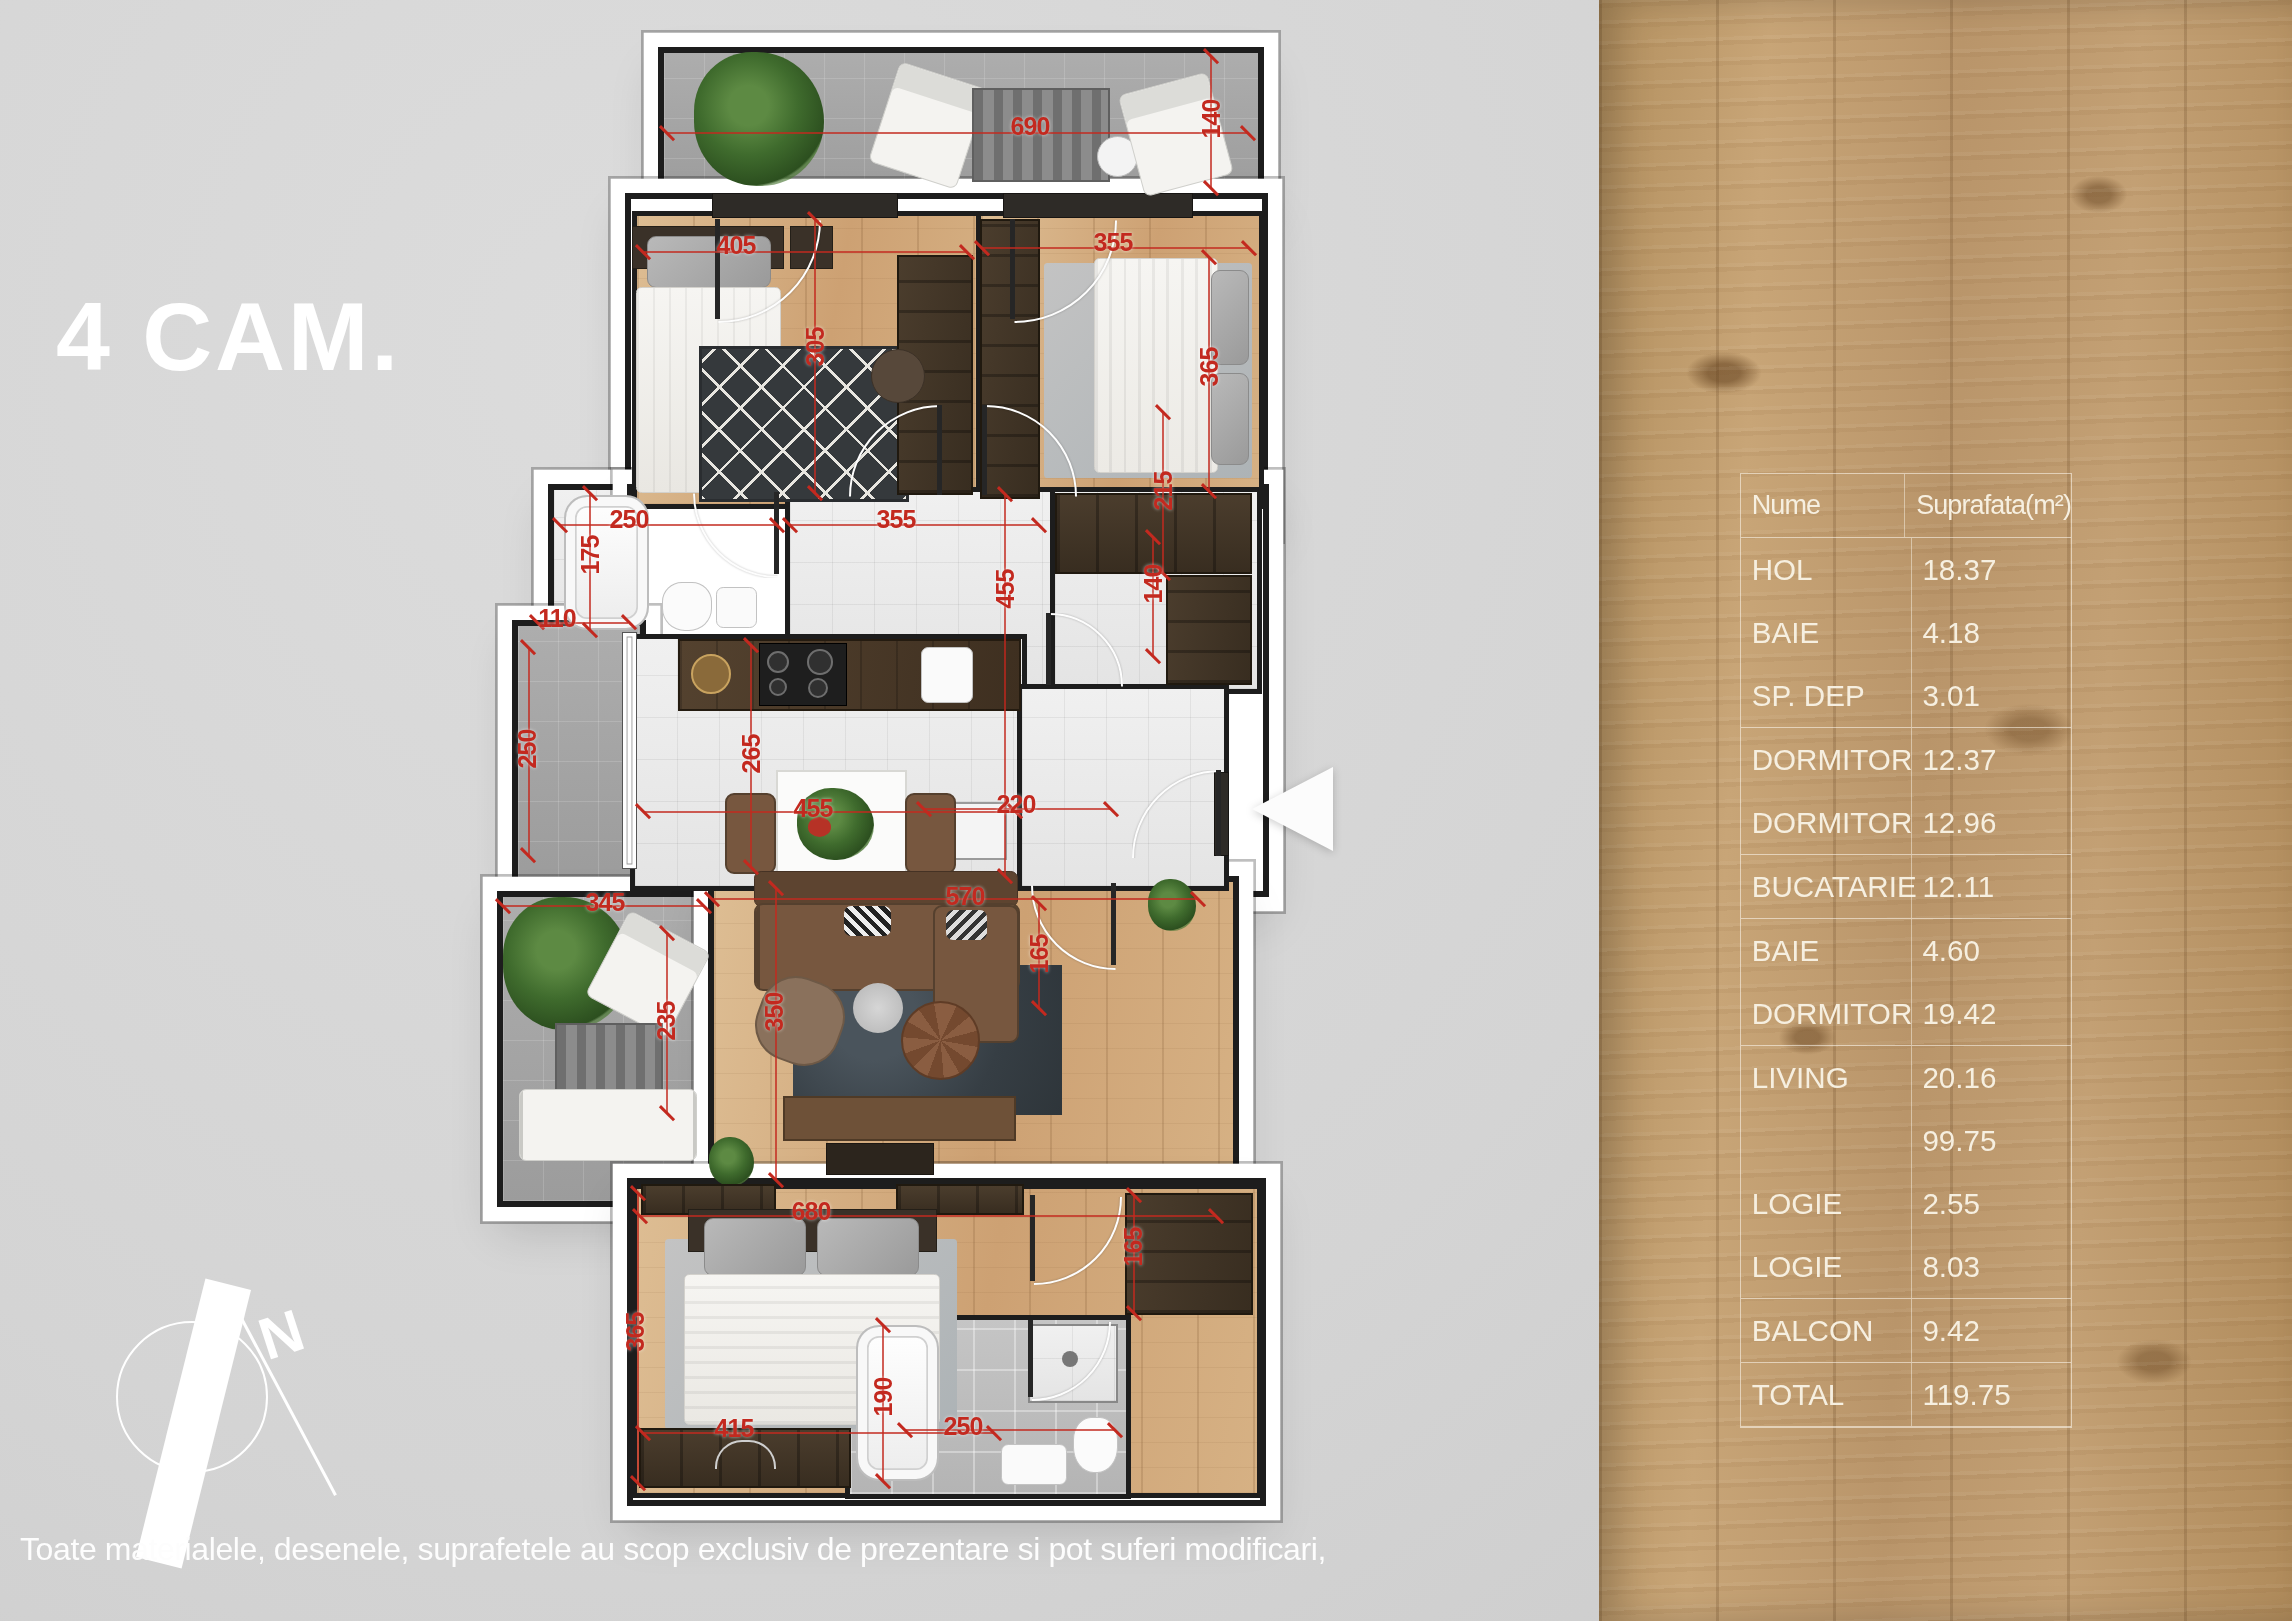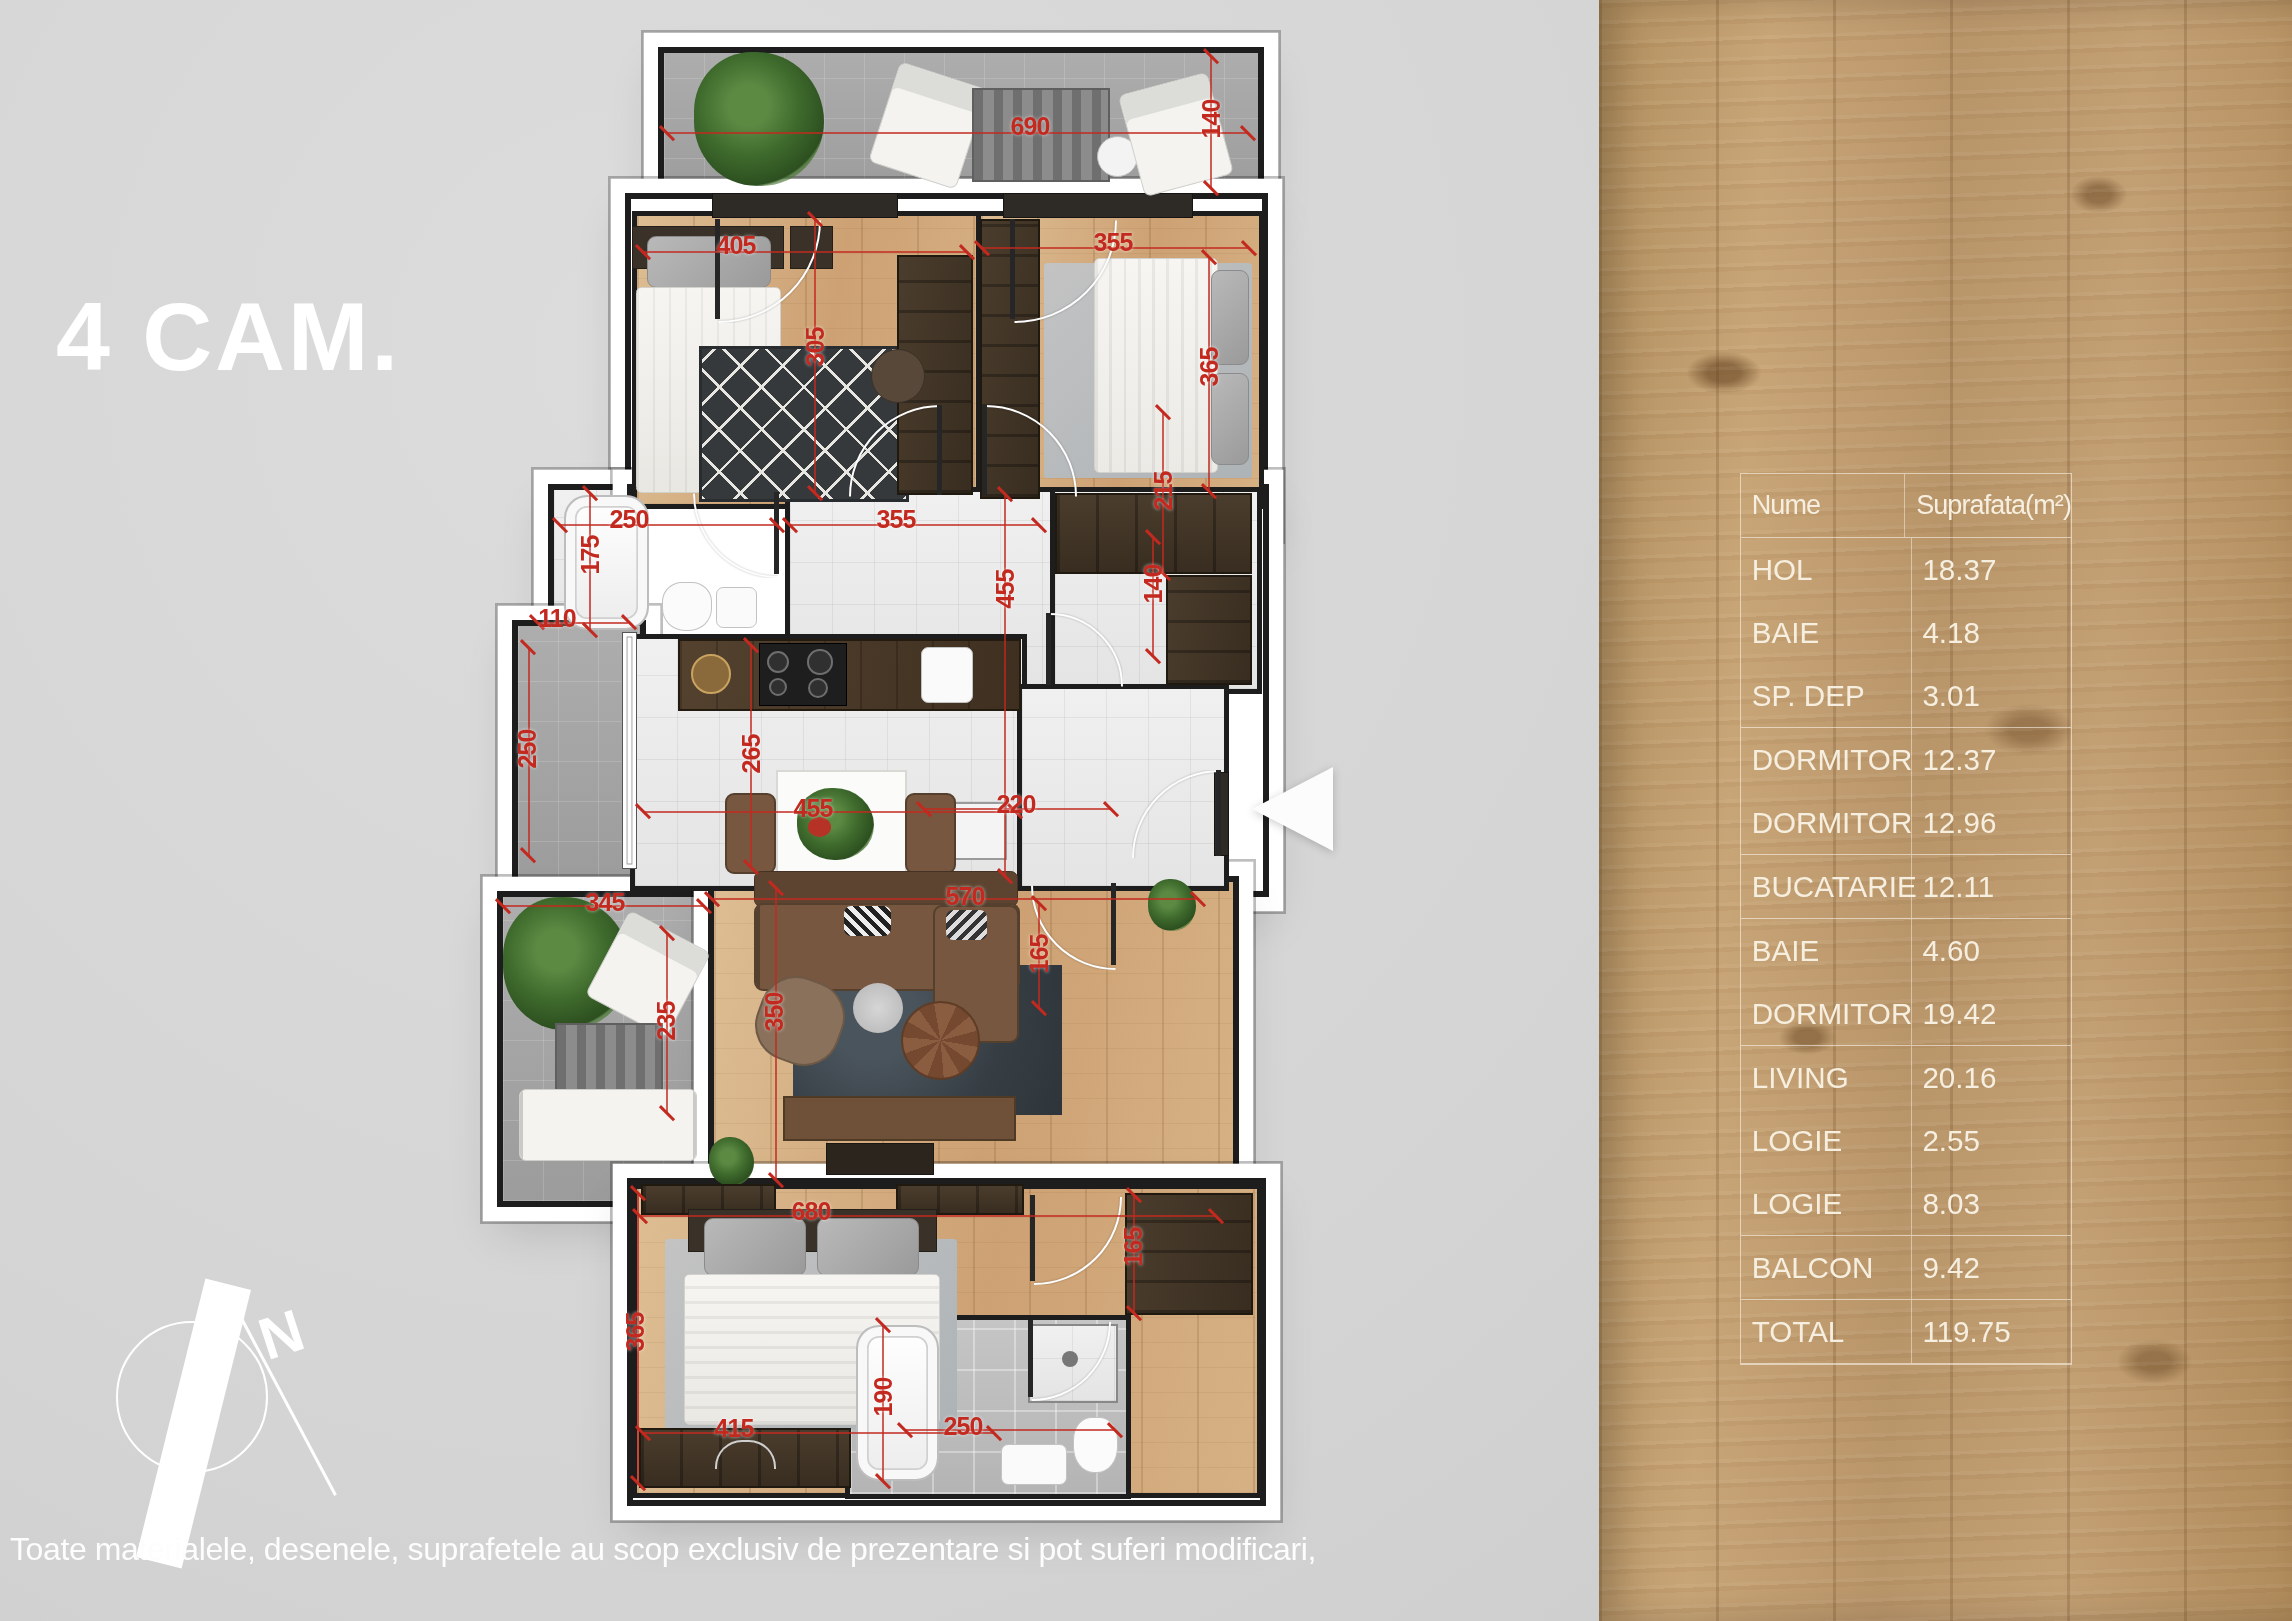--- a/index.html
+++ b/index.html
@@ -5,21 +5,21 @@
   html,body{margin:0;padding:0;background:#888;}
   .stage{position:relative;width:2293px;height:1621px;overflow:hidden;
          background:radial-gradient(circle at 28% 22%, #dcdcdc 0%, #d4d4d4 55%, #c9c9c9 100%);
          font-family:"Liberation Sans", sans-serif;}
   
   .unit-number{position:absolute;left:47px;top:19.7px;font-size:273px;line-height:1;font-weight:800;
                letter-spacing:-9px;color:#ffffff;}
   .unit-type{position:absolute;left:56px;top:288px;font-size:97px;line-height:1;font-weight:800;
              letter-spacing:2.7px;color:#ffffff;}
   
-  .disclaimer{position:absolute;left:10px;top:1528px;width:1576px;color:#fdfdfd;font-size:32px;
+  .disclaimer{position:absolute;left:20px;top:1528px;width:1576px;color:#fdfdfd;font-size:32px;
               line-height:43px;letter-spacing:-0.4px;}
   
   .wood-panel{position:absolute;left:1599px;top:0;width:694px;height:1621px;
     background:
       repeating-linear-gradient(90deg, rgba(90,58,25,.20) 0 2.7px, rgba(0,0,0,0) 2.7px 117px),
       repeating-linear-gradient(178deg, rgba(255,248,235,.05) 0 3.6px, rgba(120,78,35,.07) 3.6px 8px, rgba(0,0,0,0) 8px 20.6px),
       radial-gradient(54px 30px at 18% 23%, rgba(92,58,24,.55) 0 30%, rgba(92,58,24,0) 70%),
       radial-gradient(41px 27px at 72% 12%, rgba(92,58,24,.45) 0 30%, rgba(92,58,24,0) 70%),
       radial-gradient(63px 36px at 62% 45%, rgba(99,64,28,.40) 0 30%, rgba(99,64,28,0) 72%),
       radial-gradient(41px 25px at 30% 64%, rgba(92,58,24,.45) 0 30%, rgba(92,58,24,0) 70%),
@@ -413,20 +413,24 @@
         </div>
         <div class="trow sep">
           <div class="c1">DORMITOR</div>
           <div class="c2">19.42</div>
         </div>
         <div class="trow">
           <div class="c1">LIVING</div>
           <div class="c2">20.16</div>
         </div>
         <div class="trow">
+          <div class="c1"></div>
+          <div class="c2">99.75</div>
+        </div>
+        <div class="trow">
           <div class="c1">LOGIE</div>
           <div class="c2">2.55</div>
         </div>
         <div class="trow sep">
           <div class="c1">LOGIE</div>
           <div class="c2">8.03</div>
         </div>
         <div class="trow sep">
           <div class="c1">BALCON</div>
           <div class="c2">9.42</div>

